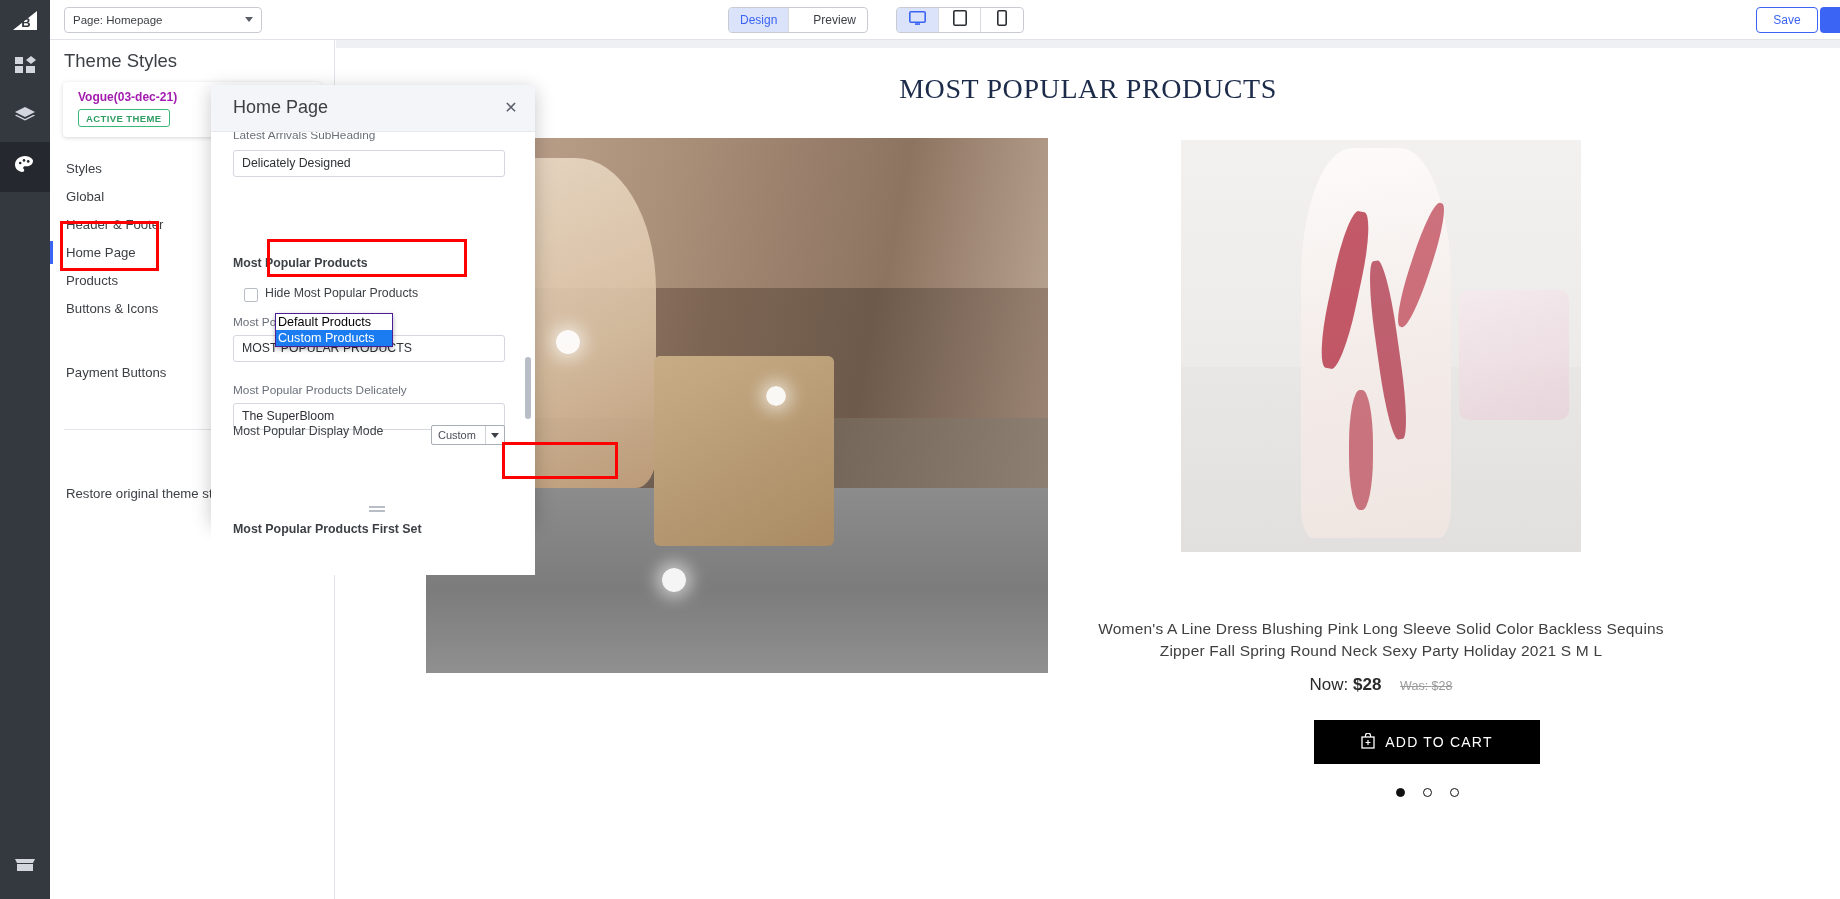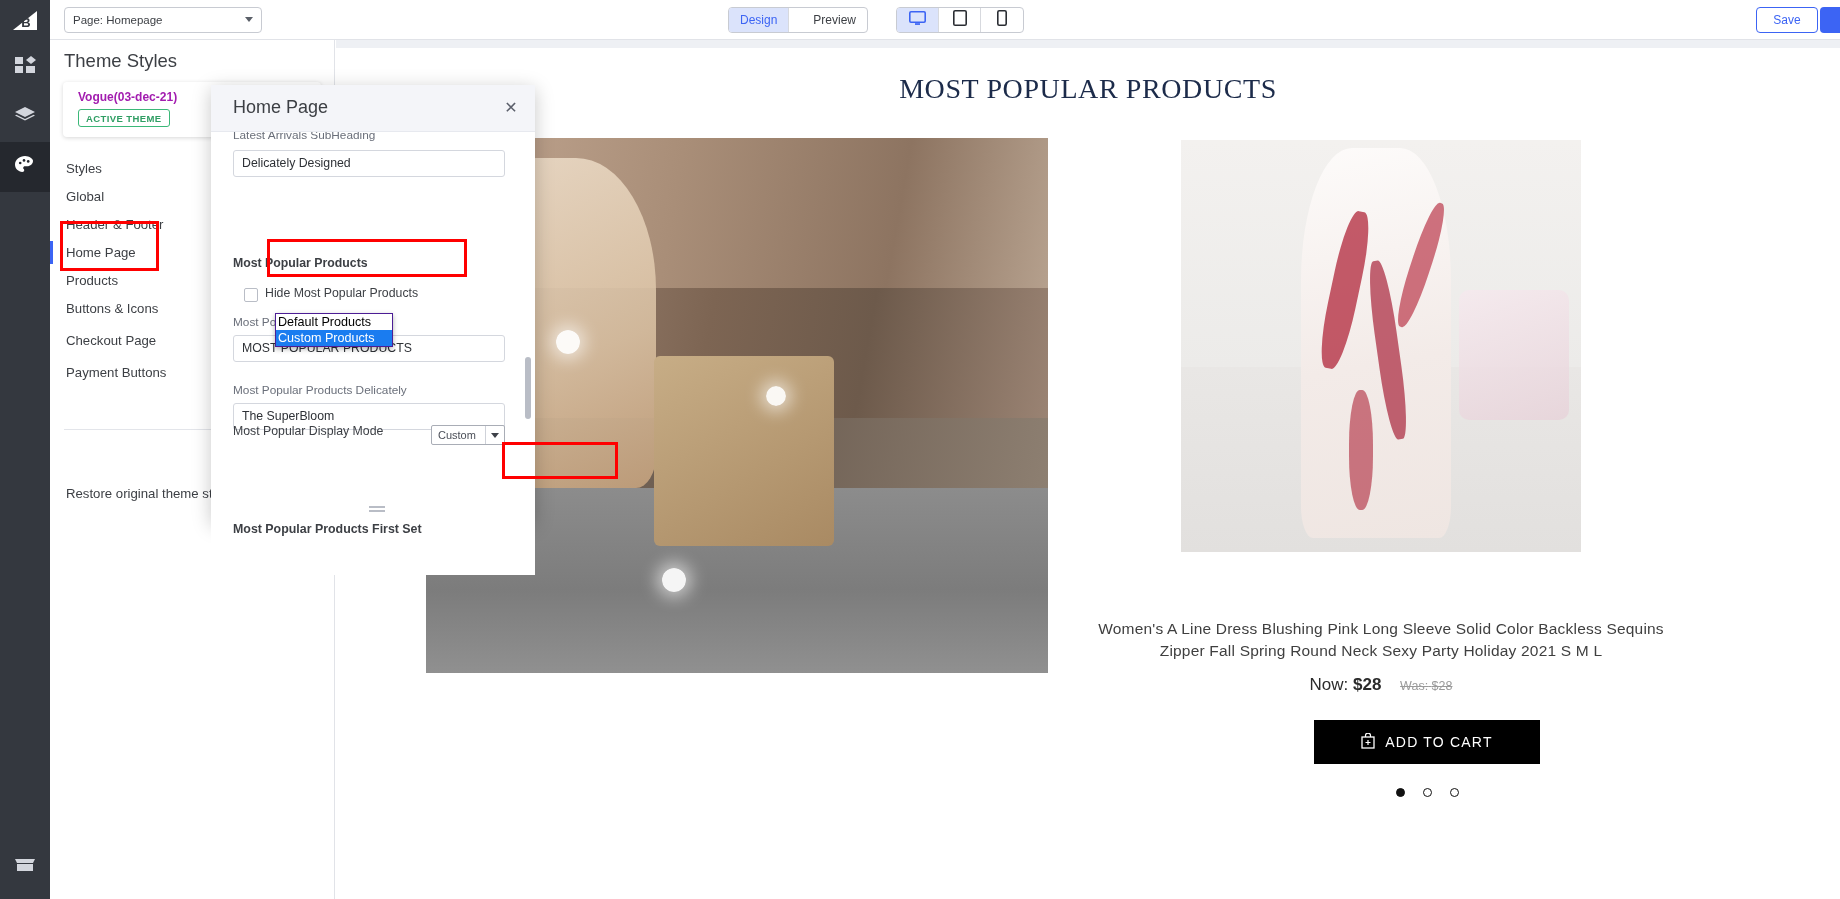--- a/index.html
+++ b/index.html
@@ -302,21 +302,20 @@
     <div id="theme-name">Vogue(03-dec-21)</div>
     <div id="active-badge">ACTIVE THEME</div>
   </div>
 
   <div class="nav-item" style="top:115px;">Styles</div>
   <div class="nav-item" style="top:143px;">Global</div>
   <div class="nav-item" style="top:171px;">Header &amp; Footer</div>
   <div class="nav-item selected" style="top:199px;">Home Page</div>
   <div class="nav-item" style="top:227px;">Products</div>
   <div class="nav-item" style="top:255px;">Buttons &amp; Icons</div>
-  <div class="nav-item" style="top:287px;">Checkout Page</div>
   <div class="nav-item" style="top:319px;">Payment Buttons</div>
 
   <div id="nav-divider"></div>
 
   <div class="nav-item" style="top:440px;">Restore original theme sty</div>
 </div>
 
 <div id="preview-wrap">
   <div id="preview">
 

